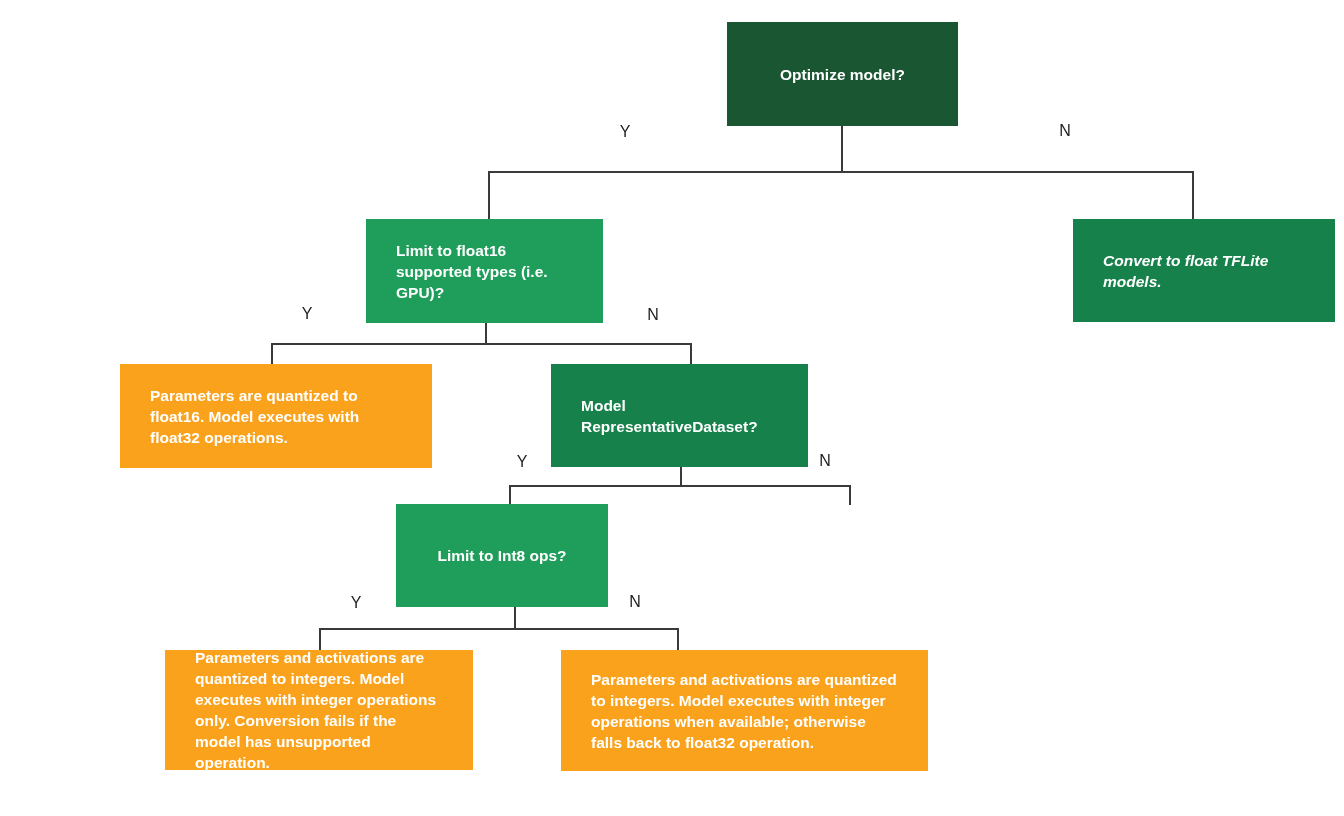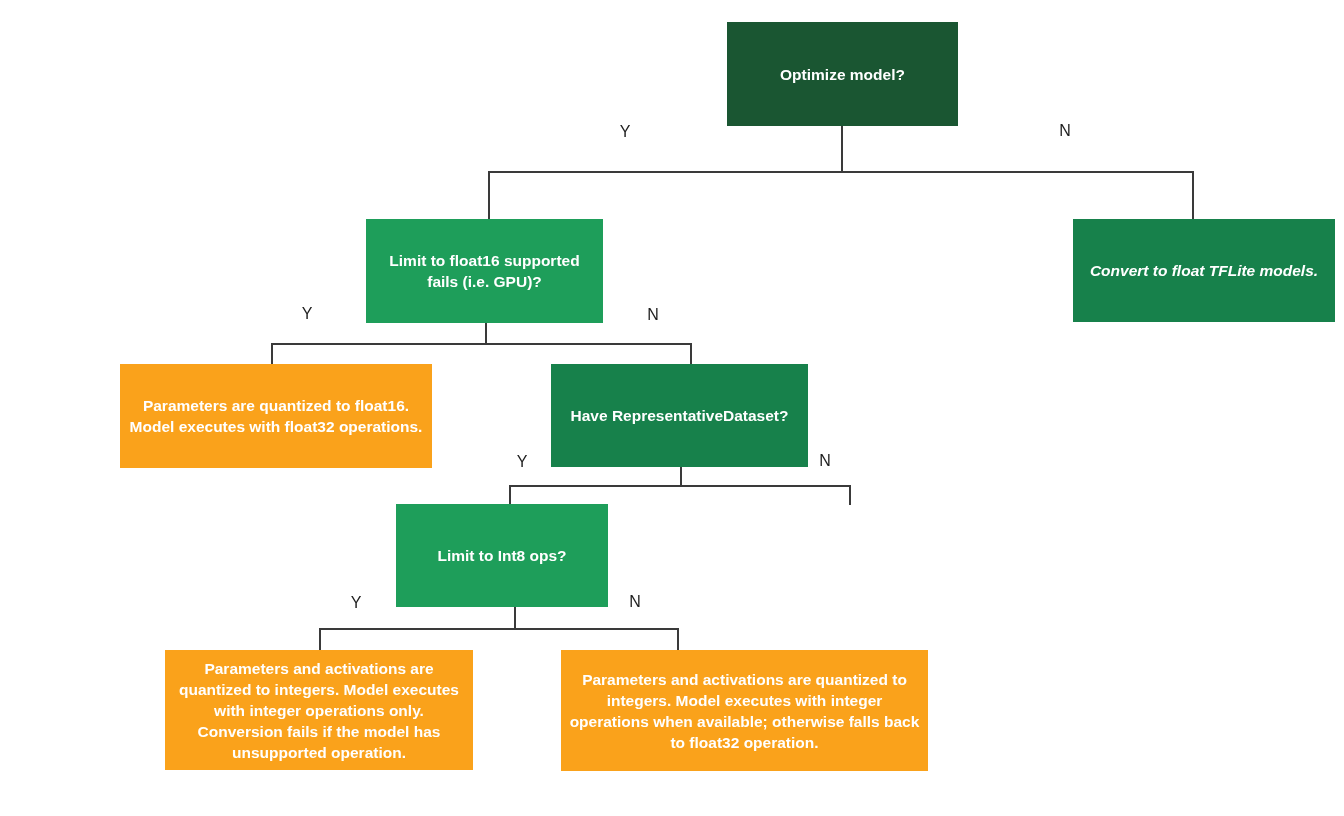--- a/index.html
+++ b/index.html
@@ -19,26 +19,25 @@
     width: 1344px;
     height: 816px;
     background: #FFFFFF;
     overflow: hidden;
   }
   .node {
     position: absolute;
     display: flex;
     align-items: center;
     justify-content: center;
-    text-align: center;
     color: var(--color-box-text);
     font-weight: bold;
     font-size: 15.5px;
     line-height: 21px;
-    padding: 4px 8px;
+    padding: 4px 30px;
   }
   .node.dark   { background: var(--color-dark-green); }
   .node.green  { background: var(--color-green); }
   .node.mid    { background: var(--color-mid-green); }
   .node.orange { background: var(--color-orange); }
   .cline {
     position: absolute;
     background: var(--color-line);
   }
   .cline.h { height: 1.5px; }
@@ -80,27 +79,27 @@
   <span class="branch-label" style="left:1065px; top:131px;">N</span>
   <span class="branch-label" style="left:307px; top:314px;">Y</span>
   <span class="branch-label" style="left:653px; top:315px;">N</span>
   <span class="branch-label" style="left:522px; top:462px;">Y</span>
   <span class="branch-label" style="left:825px; top:461px;">N</span>
   <span class="branch-label" style="left:356px; top:603px;">Y</span>
   <span class="branch-label" style="left:635px; top:602px;">N</span>
 
   <div class="node dark" style="left:727px; top:22px; width:231px; height:104px;">Optimize model?</div>
 
-  <div class="node mid" style="left:366px; top:219px; width:237px; height:104px;">Limit to float16 supported fails (i.e. GPU)?</div>
+  <div class="node mid" style="left:366px; top:219px; width:237px; height:104px;">Limit to float16 supported types (i.e. GPU)?</div>
 
   <div class="node green" style="left:1073px; top:219px; width:262px; height:103px;font-style:italic;">Convert to float TFLite models.</div>
 
   <div class="node orange" style="left:120px; top:364px; width:312px; height:104px;">Parameters are quantized to float16. Model executes with float32 operations.</div>
 
-  <div class="node green" style="left:551px; top:364px; width:257px; height:103px;">Have RepresentativeDataset?</div>
+  <div class="node green" style="left:551px; top:364px; width:257px; height:103px;">Model RepresentativeDataset?</div>
 
   <div class="node mid" style="left:396px; top:504px; width:212px; height:103px;">Limit to Int8 ops?</div>
 
 
   <div class="node orange" style="left:165px; top:650px; width:308px; height:120px;">Parameters and activations are quantized to integers. Model executes with integer operations only. Conversion fails if the model has unsupported operation.</div>
 
   <div class="node orange" style="left:561px; top:650px; width:367px; height:121px;">Parameters and activations are quantized to integers. Model executes with integer operations when available; otherwise falls back to float32 operation.</div>
 
 </div>
 

